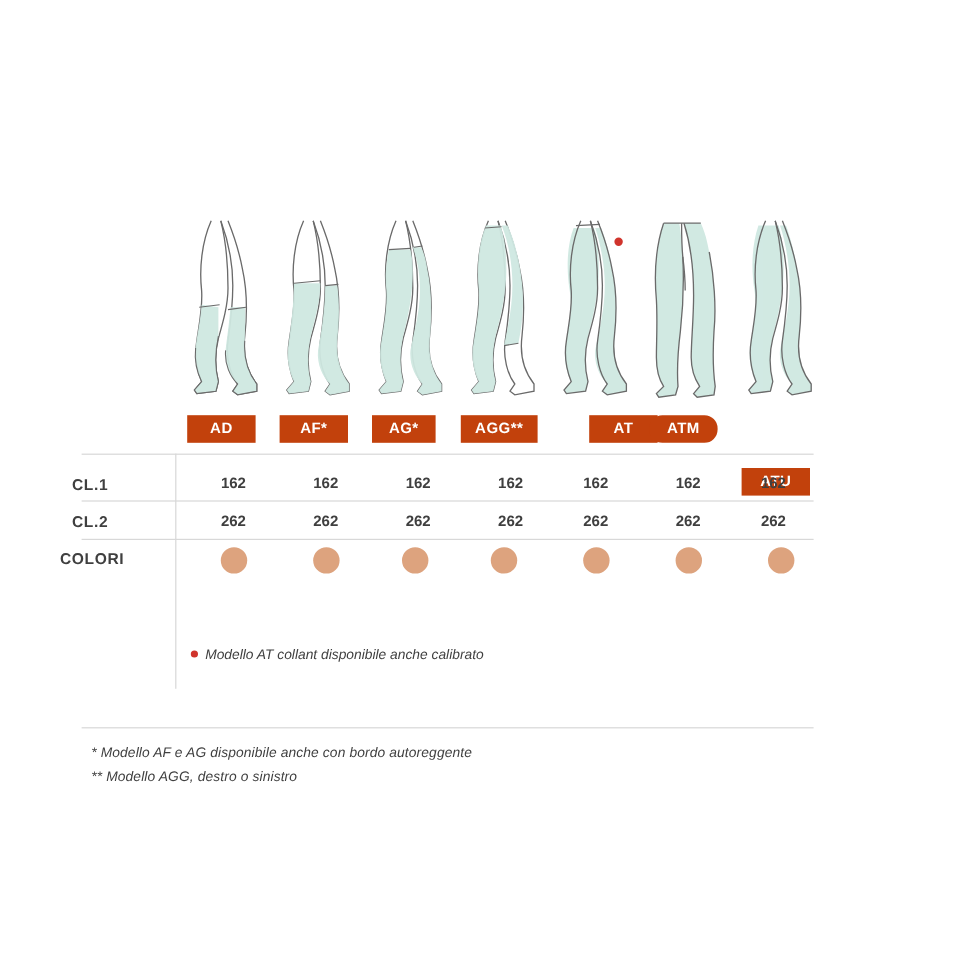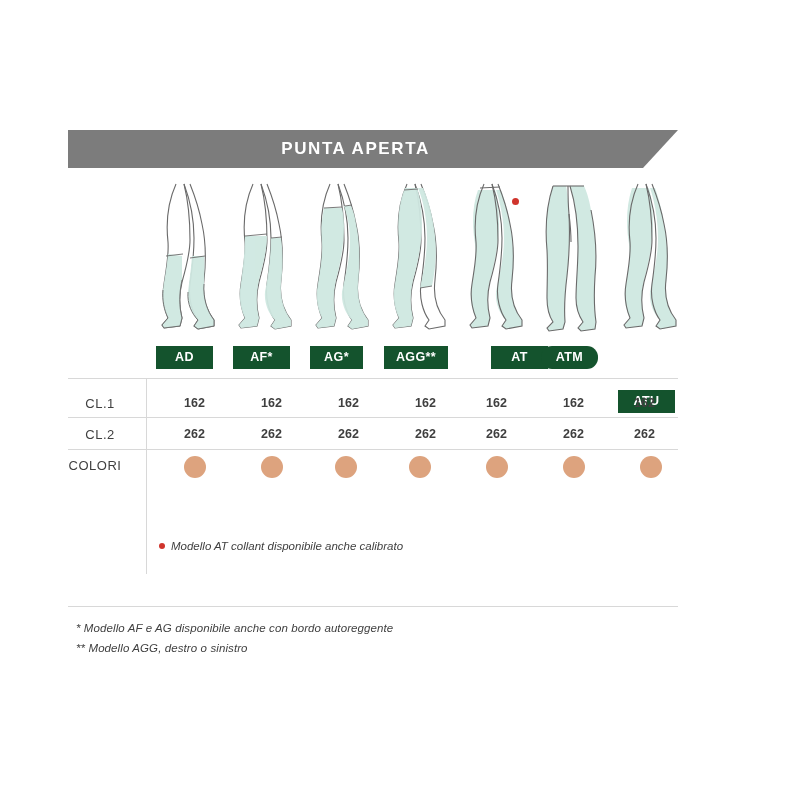--- a/index.html
+++ b/index.html
@@ -77,43 +77,43 @@
     left: 146px;
     top: 346px;
     width: 540px;
     height: 24px;
   }
   .label-chip {
     position: absolute;
     top: 0;
     height: 23px;
     line-height: 23px;
-    background: #14532d;
+    background: #c2410c;
     color: #ffffff;
     font-size: 12.5px;
     font-weight: bold;
     text-align: center;
     letter-spacing: 0.4px;
   }
 
   
   .rowline {
     position: absolute;
     left: 68px;
     width: 610px;
     height: 1px;
     background: #d8d8d8;
   }
   .rowhead {
     position: absolute;
     left: 60px;
     width: 80px;
-    text-align: center;
+    text-align: left;
     font-size: 13px;
-    font-weight: normal;
+    font-weight: bold;
     color: #3f3f3f;
     letter-spacing: 0.5px;
   }
   .cellval {
     position: absolute;
     width: 77px;
     text-align: center;
     font-size: 12.5px;
     font-weight: bold;
     color: #3f3f3f;
@@ -163,26 +163,20 @@
     font-style: italic;
     color: #3f3f3f;
     letter-spacing: 0.1px;
   }
 </style>
 </head>
 <body>
 
 <div class="page">
 
-  <div class="banner">
-    <svg class="banner-shape" width="610" height="38" viewBox="0 0 610 38" preserveAspectRatio="none">
-      <polygon points="0,0 610,0 575,38 0,38" fill="#7c7c7c"></polygon>
-    </svg>
-    <div class="banner-title">PUNTA APERTA</div>
-  </div>
 
   <div class="figures">
 
     <div class="figure-cell" style="left:0px;">
       <svg width="77" height="160" viewBox="0 0 77 160">
         <g fill="none" stroke="#6a6a6a" stroke-width="1.1">
           <path d="M30 4 C22 22 20 44 22 62 C23 76 20 90 18 104 C16 116 18 128 22 138 L16 145 L18 148 L34 146 L36 138 C33 126 33 114 36 102 C40 88 44 74 44 60 C44 40 42 20 38 4"></path>
           <path d="M38 4 C44 20 48 38 48 58 C48 74 46 90 44 104 C42 118 46 132 52 140 L48 146 L52 149 L68 146 L68 140 C60 130 56 116 58 100 C60 82 60 62 56 44 C53 28 48 14 44 4"></path>
         </g>
         <g fill="#cfe8e1" opacity="0.95">

